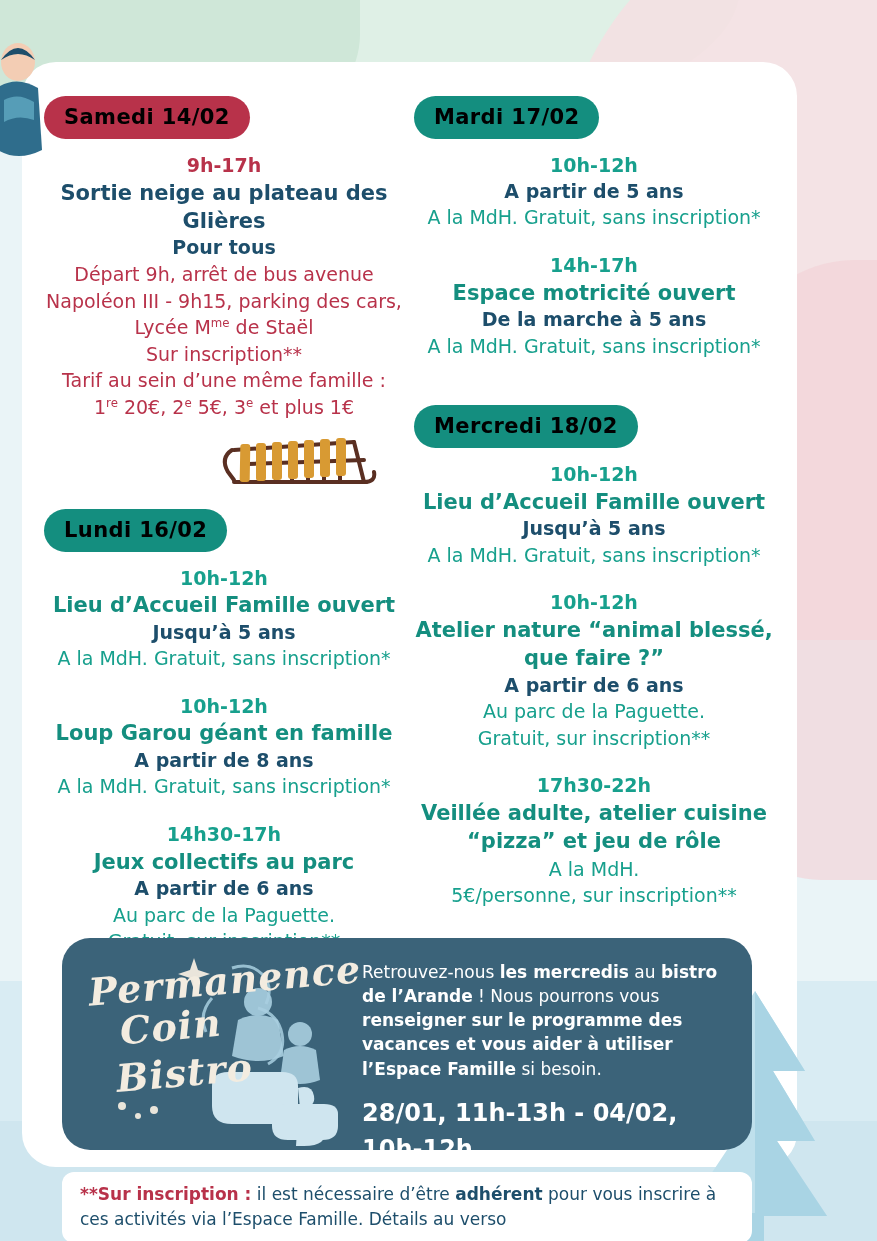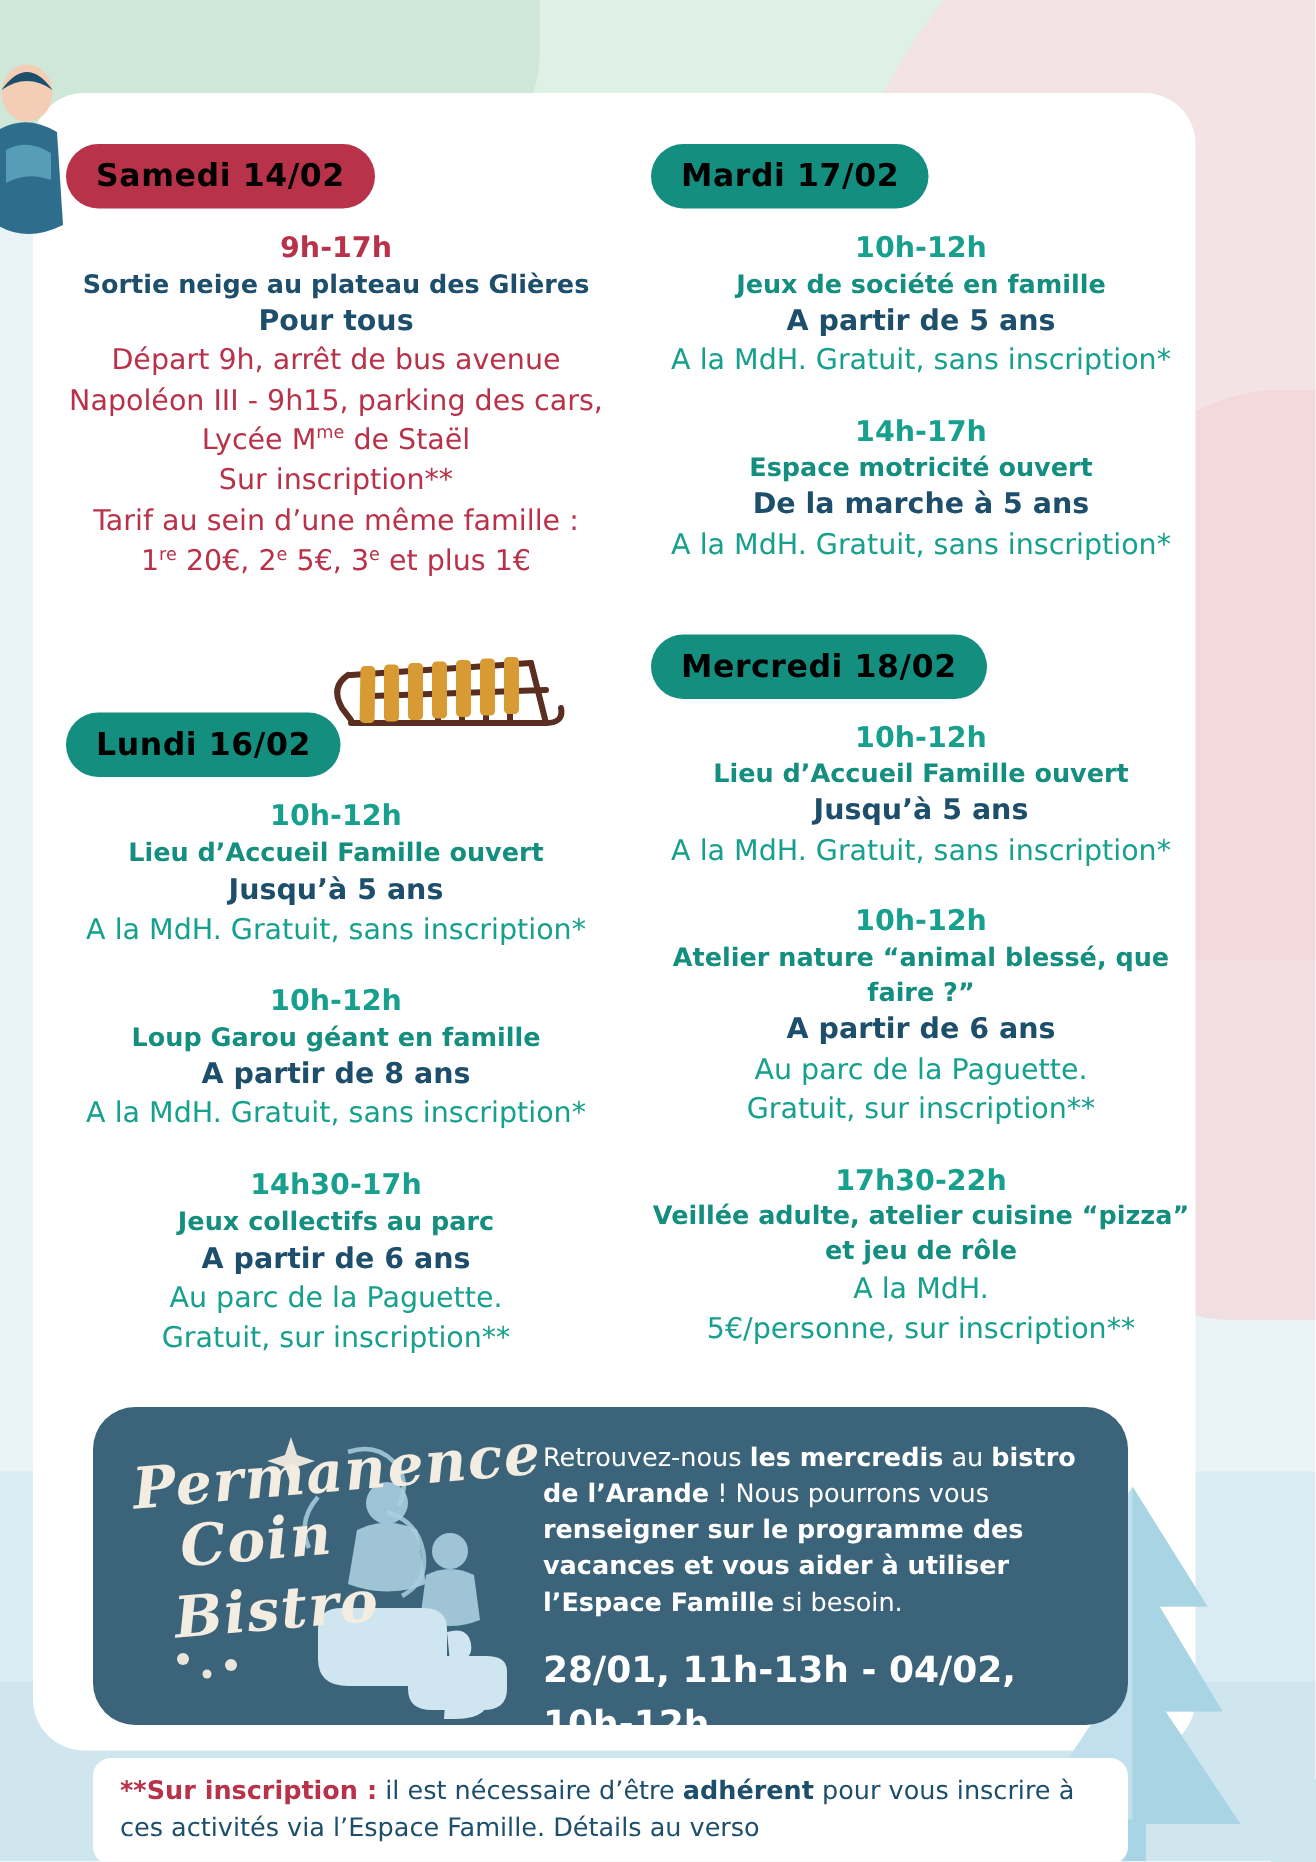--- a/index.html
+++ b/index.html
@@ -96,21 +96,21 @@
   
   .content {
     position: absolute;
     inset: 0;
   }
   .col {
     position: absolute;
     width: 360px;
   }
   .col-left  { left: 44px; top: 96px; }
-  .col-right { left: 434px; top: 96px; }
+  .col-right { left: 414px; top: 96px; }
 
   .daypill {
     display: inline-block;
     color: #000000;
     font-weight: bold;
     font-size: 21px;
     letter-spacing: .4px;
     padding: 9px 20px 10px 20px;
     border-radius: 22px;
     margin-bottom: 14px;
@@ -119,21 +119,21 @@
   .pill-green { background: #148e7f; }
 
   .entry { margin-bottom: 22px; text-align: center; }
   .entry .time {
     font-weight: bold;
     font-size: 19px;
     line-height: 1.35;
   }
   .entry .title {
     font-weight: bold;
-    font-size: 17px;
+    font-size: 21px;
     line-height: 1.35;
   }
   .entry .age {
     font-weight: bold;
     font-size: 19px;
     line-height: 1.35;
   }
   .entry .detail {
     font-size: 19px;
     line-height: 1.4;
@@ -301,21 +301,20 @@
       </div>
     </div>
   </div>
 
   <div class="col col-right">
 
     <div>
       <div class="daypill pill-green">Mardi 17/02</div>
       <div class="entry">
         <div class="time teal">10h-12h</div>
-        <div class="title green">Jeux de société en famille</div>
         <div class="age blue">A partir de 5 ans</div>
         <div class="detail teal">A la MdH. Gratuit, sans inscription*</div>
       </div>
       <div class="entry">
         <div class="time teal">14h-17h</div>
         <div class="title green">Espace motricité ouvert</div>
         <div class="age blue">De la marche à 5 ans</div>
         <div class="detail teal">A la MdH. Gratuit, sans inscription*</div>
       </div>
     </div>

